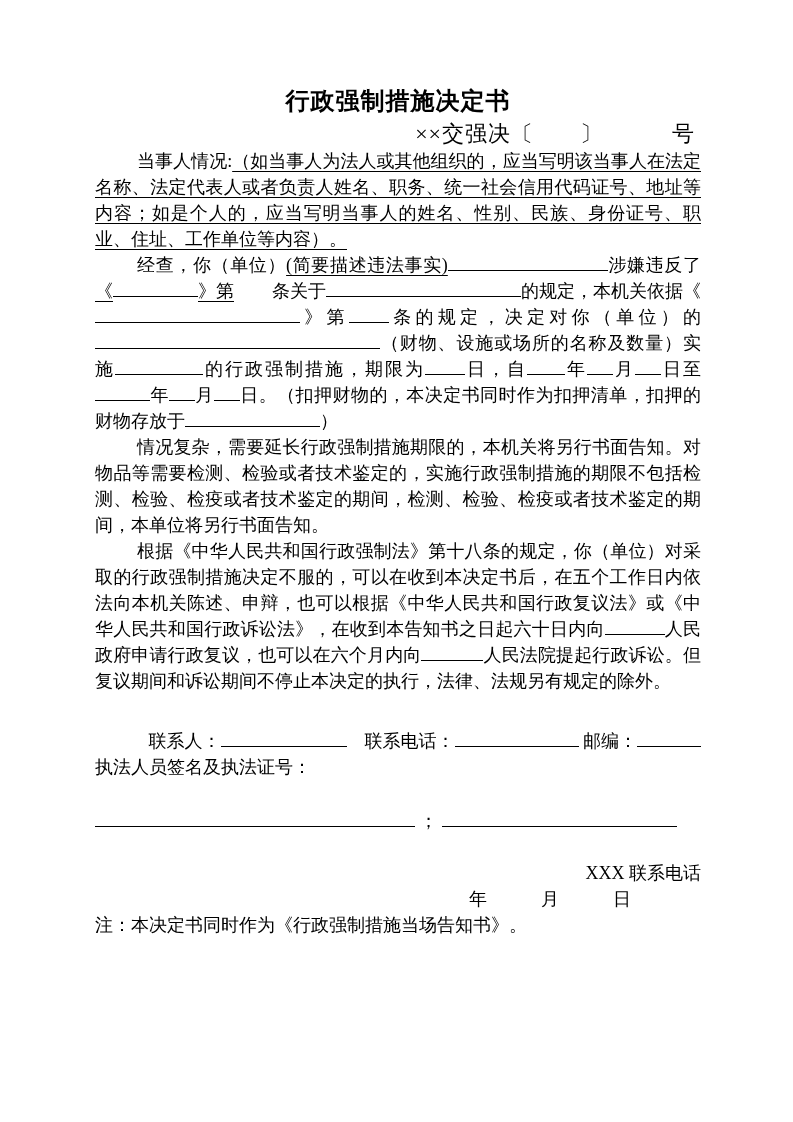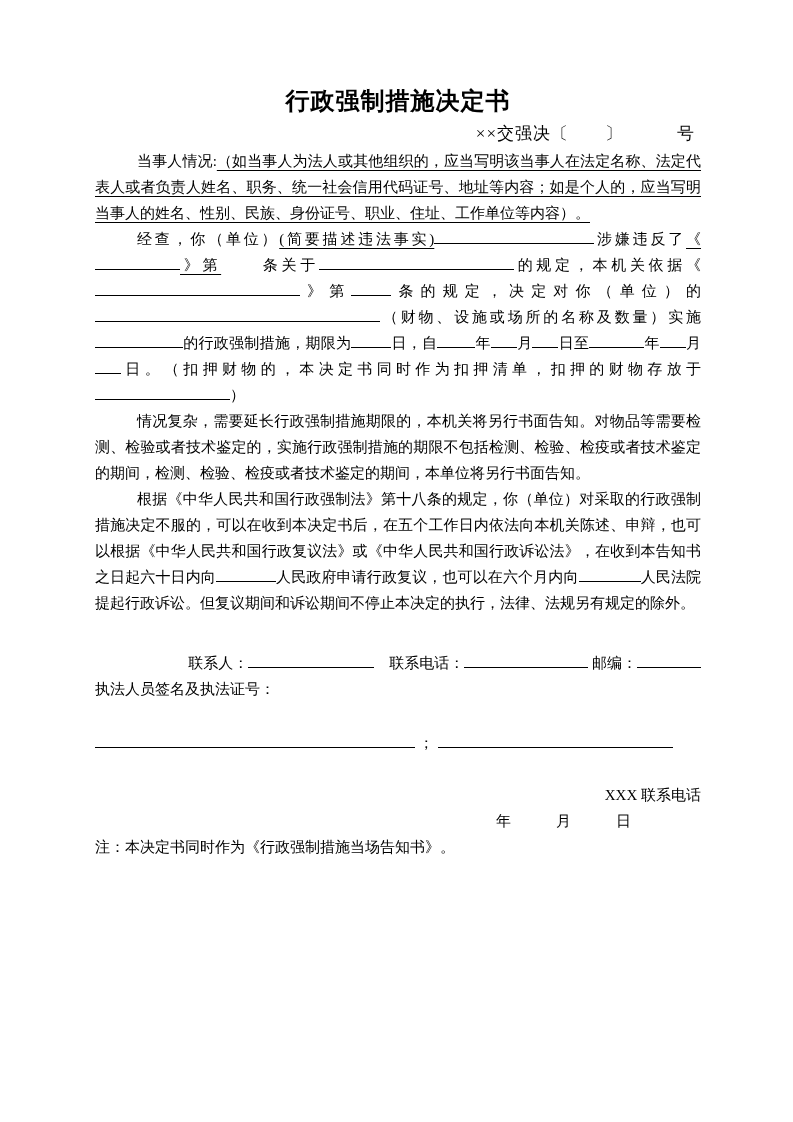--- a/index.html
+++ b/index.html
@@ -10,24 +10,24 @@
   .doc{box-sizing:border-box;height:100%;padding:86px 92px 0 95px;}
   .title1,.title2{
     text-align:center;font-weight:bold;font-size:24px;line-height:31px;
     letter-spacing:1px;
   }
   .tblank{
     display:inline-block;width:80px;height:19px;
     border-bottom:2px solid #000;vertical-align:baseline;
   }
   .docno{
-    text-align:right;font-size:17px;line-height:28px;margin-top:3px;padding-right:6px;
+    text-align:right;font-size:22px;line-height:28px;margin-top:3px;padding-right:6px;
     letter-spacing:1px;
   }
-  .para{margin:0;font-size:15px;line-height:26px;text-align:justify;}
+  .para{margin:0;font-size:18px;line-height:26px;text-align:justify;}
   .para.indent{text-indent:42px;}
   .para.nowrap{white-space:nowrap;text-align:left;}
   .para.right{text-align:right;}
   .u{text-decoration:underline;text-underline-offset:4px;text-decoration-thickness:1px;}
   .blank{
     display:inline-block;height:17px;border-bottom:1px solid #000;
     vertical-align:baseline;
   }
   .blank.noline{border-bottom:none;}
 </style>

